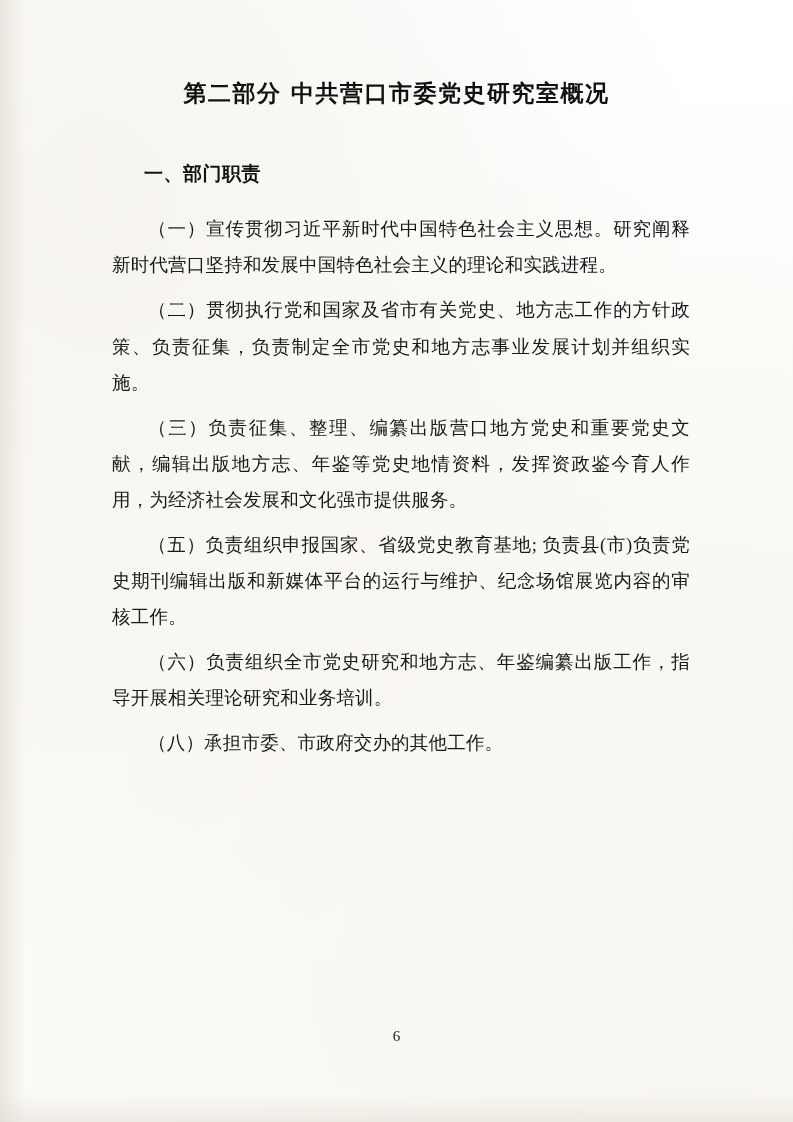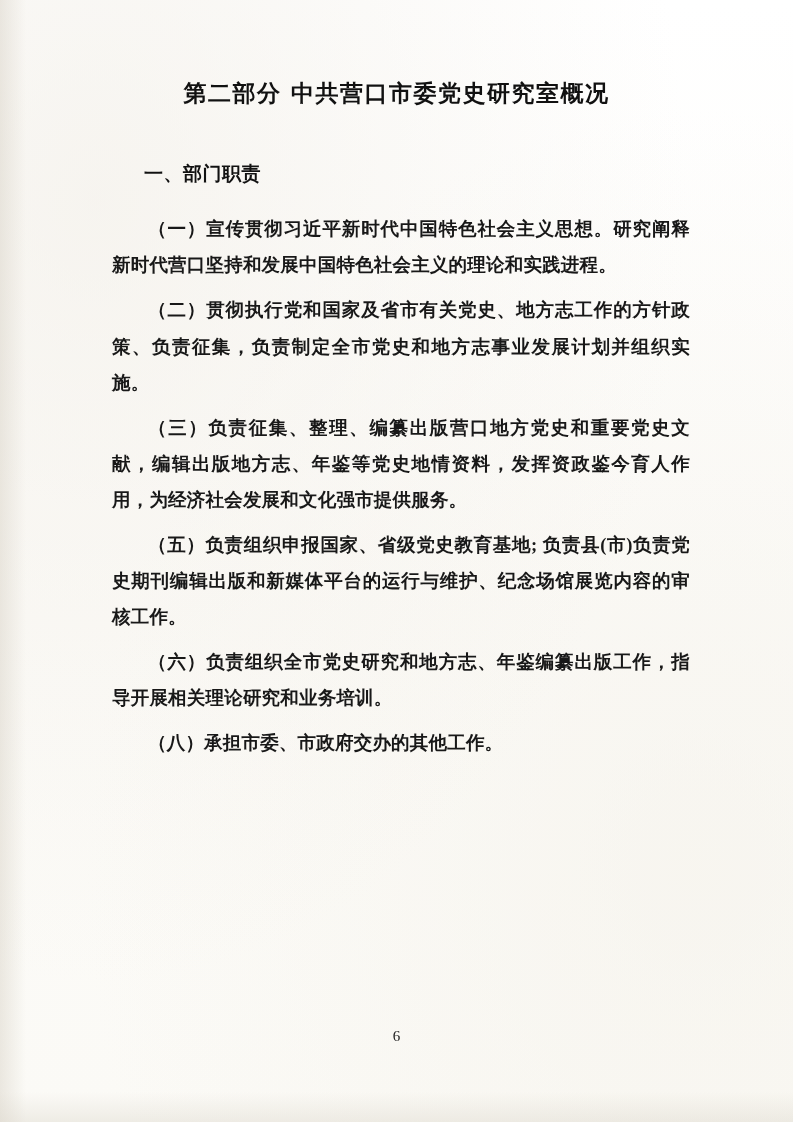--- a/index.html
+++ b/index.html
@@ -84,21 +84,20 @@
   }
   .para {
     font-size: 18.5px;
     line-height: 1.95;
     text-indent: 36px;
     text-align: justify;
     text-justify: inter-ideograph;
     color: #181818;
     margin: 9px 0 1px 0;
     letter-spacing: 0.2px;
-    font-weight: bold;
   }
   .page-number {
     position: absolute;
     top: 1028px;
     left: 0;
     width: 793px;
     text-align: center;
     font-size: 15px;
     color: #222222;
     font-family: "Liberation Serif", serif;

